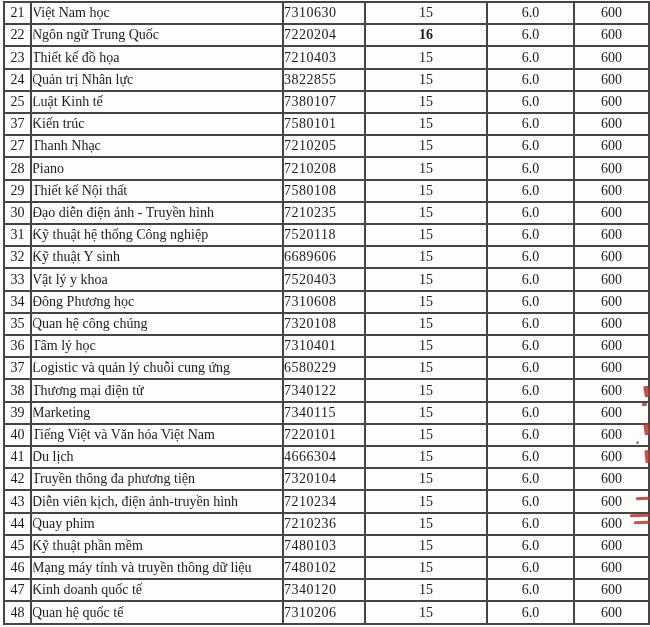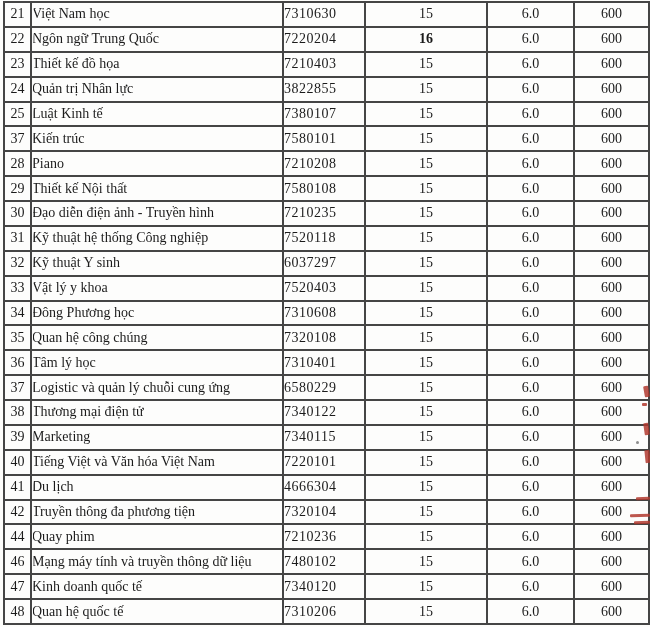--- a/index.html
+++ b/index.html
@@ -115,20 +115,28 @@
         </tr>
         <tr>
           <td class="c-stt">37</td>
           <td class="c-name">Kiến trúc</td>
           <td class="c-code">7580101</td>
           <td class="c-num">15</td>
           <td class="c-num">6.0</td>
           <td class="c-num">600</td>
         </tr>
         <tr>
+          <td class="c-stt">27</td>
+          <td class="c-name">Thanh Nhạc</td>
+          <td class="c-code">7210205</td>
+          <td class="c-num">15</td>
+          <td class="c-num">6.0</td>
+          <td class="c-num">600</td>
+        </tr>
+        <tr>
           <td class="c-stt">28</td>
           <td class="c-name">Piano</td>
           <td class="c-code">7210208</td>
           <td class="c-num">15</td>
           <td class="c-num">6.0</td>
           <td class="c-num">600</td>
         </tr>
         <tr>
           <td class="c-stt">29</td>
           <td class="c-name">Thiết kế Nội thất</td>
@@ -149,21 +157,21 @@
           <td class="c-stt">31</td>
           <td class="c-name">Kỹ thuật hệ thống Công nghiệp</td>
           <td class="c-code">7520118</td>
           <td class="c-num">15</td>
           <td class="c-num">6.0</td>
           <td class="c-num">600</td>
         </tr>
         <tr>
           <td class="c-stt">32</td>
           <td class="c-name">Kỹ thuật Y sinh</td>
-          <td class="c-code">6037297</td>
+          <td class="c-code">6689606</td>
           <td class="c-num">15</td>
           <td class="c-num">6.0</td>
           <td class="c-num">600</td>
         </tr>
         <tr>
           <td class="c-stt">33</td>
           <td class="c-name">Vật lý y khoa</td>
           <td class="c-code">7520403</td>
           <td class="c-num">15</td>
           <td class="c-num">6.0</td>
@@ -235,23 +243,39 @@
         </tr>
         <tr>
           <td class="c-stt">42</td>
           <td class="c-name">Truyền thông đa phương tiện</td>
           <td class="c-code">7320104</td>
           <td class="c-num">15</td>
           <td class="c-num">6.0</td>
           <td class="c-num">600</td>
         </tr>
         <tr>
+          <td class="c-stt">43</td>
+          <td class="c-name">Diễn viên kịch, điện ảnh-truyền hình</td>
+          <td class="c-code">7210234</td>
+          <td class="c-num">15</td>
+          <td class="c-num">6.0</td>
+          <td class="c-num">600</td>
+        </tr>
+        <tr>
           <td class="c-stt">44</td>
           <td class="c-name">Quay phim</td>
           <td class="c-code">7210236</td>
+          <td class="c-num">15</td>
+          <td class="c-num">6.0</td>
+          <td class="c-num">600</td>
+        </tr>
+        <tr>
+          <td class="c-stt">45</td>
+          <td class="c-name">Kỹ thuật phần mềm</td>
+          <td class="c-code">7480103</td>
           <td class="c-num">15</td>
           <td class="c-num">6.0</td>
           <td class="c-num">600</td>
         </tr>
         <tr>
           <td class="c-stt">46</td>
           <td class="c-name">Mạng máy tính và truyền thông dữ liệu</td>
           <td class="c-code">7480102</td>
           <td class="c-num">15</td>
           <td class="c-num">6.0</td>

